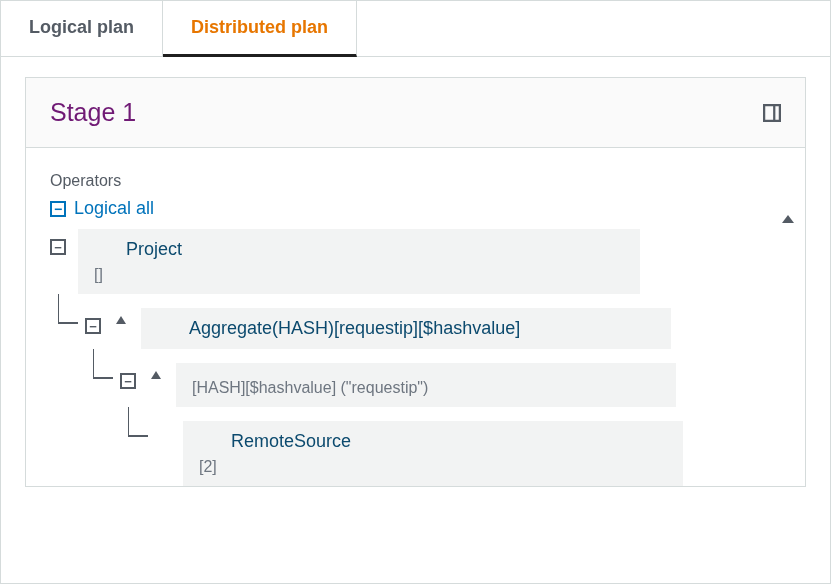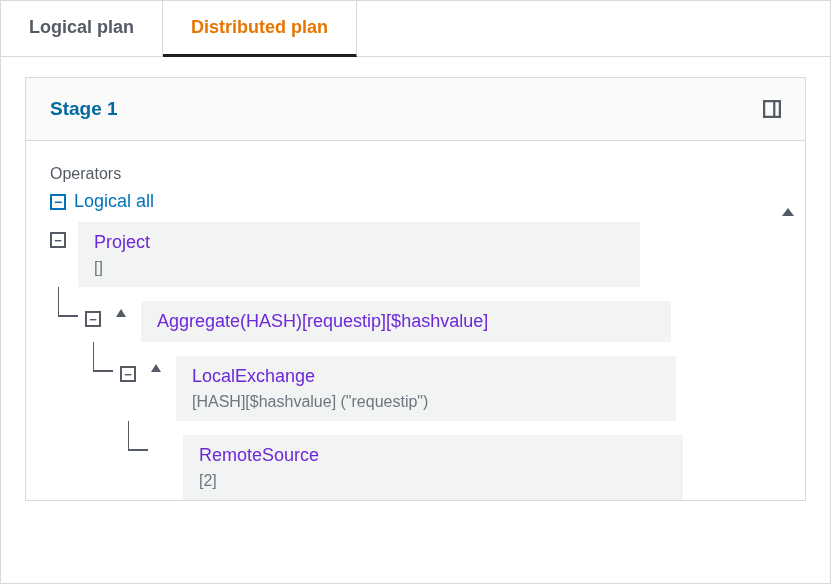--- a/index.html
+++ b/index.html
@@ -38,23 +38,23 @@
     }
     .stage-header {
       display: flex;
       justify-content: space-between;
       align-items: center;
       padding: 20px 24px;
       border-bottom: 1px solid #d5dbdb;
       background: #fafafa;
     }
     .stage-title {
-      font-size: 19px;
-      font-weight: 700;
-      color: #0369a1;
+      font-size: 25px;
+      font-weight: 400;
+      color: #701a75;
     }
     .header-icon {
       width: 18px;
       height: 18px;
       color: #545b64;
     }
     .stage-body {
       padding: 24px 24px 0 24px;
       position: relative;
     }
@@ -145,21 +145,22 @@
       border-bottom: 8px solid #545b64;
     }
     .node-box {
       background: #f2f3f3;
       padding: 10px 16px;
       flex: 1;
       max-width: 562px;
     }
     .node-title {
       font-size: 18px;
-      color: #6d28d9;
+      color: #0c4a6e;
+      margin-left: 32px;
     }
     .node-detail {
       font-size: 16px;
       color: #6e7680;
       margin-top: 6px;
     }
     .children {
       margin-left: 8px;
       border-left: 1.5px solid #545b64;
       padding-left: 26px;
@@ -243,21 +244,20 @@
               </div>
               <div class="children last-child">
 
                 <div class="tree-item">
                   <div class="tree-row">
                     <div class="toggle">−</div>
                     <div class="toggle-spacer">
                         <div class="arrow-up"></div>
                       </div>
                     <div class="node-box" style="max-width:500px">
-                      <div class="node-title">LocalExchange</div>
                       <div class="node-detail">[HASH][$hashvalue] ("requestip")</div>
                     </div>
                   </div>
                   <div class="children last-child">
 
                     <div class="tree-item">
                       <div class="tree-row">
                         <div class="toggle-spacer"></div>
                         <div class="node-box" style="max-width:500px">
                           <div class="node-title">RemoteSource</div>

